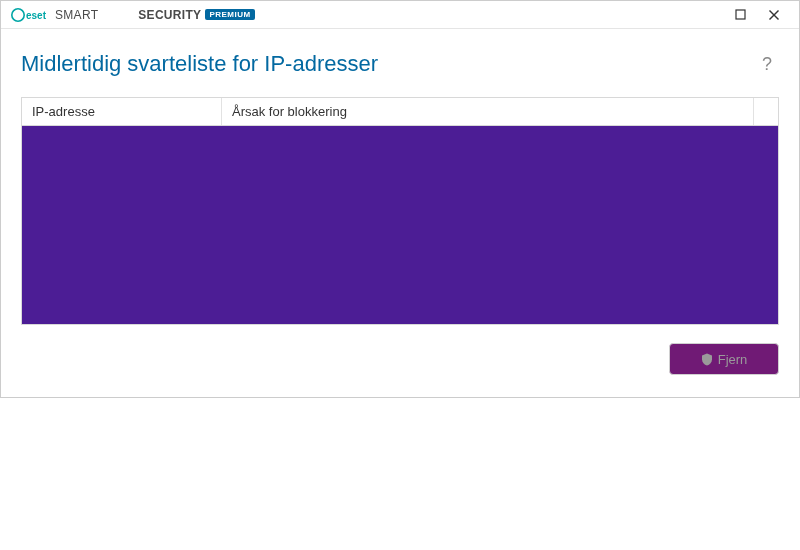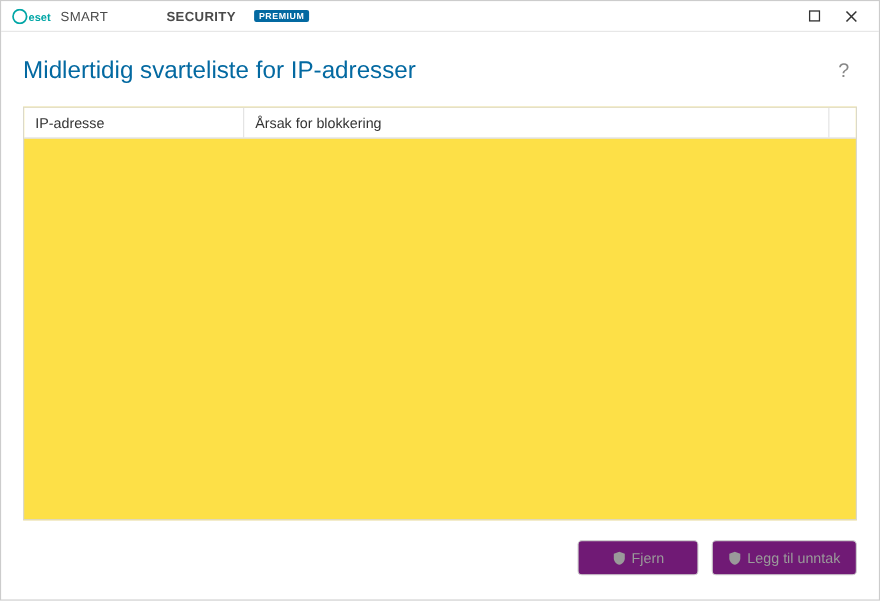--- a/index.html
+++ b/index.html
@@ -1,38 +1,38 @@
 <!DOCTYPE html>
 <html><head>
 <meta charset="utf-8">
 <style>
   * { box-sizing: border-box; margin: 0; padding: 0; }
   html, body { width: 800px; height: 550px; font-family: "Segoe UI", Arial, sans-serif; background: #fff; color: #333; overflow: hidden; }
-  .window { width: 800px; height: 546px; display: flex; flex-direction: column; border: 1px solid #ccc; }
+  .window { width: 800px; height: 398px; display: flex; flex-direction: column; border: 1px solid #ccc; }
 
   
   .titlebar { height: 28px; display: flex; align-items: center; padding: 0 8px 0 10px; border-bottom: 1px solid #e5e5e5; }
   .brand { display: flex; align-items: center; gap: 6px; }
   .brand-logo { display: inline-flex; align-items: center; }
-  .brand-text { font-size: 12px; color: #4a4a4a; letter-spacing: 0.3px; display: inline-flex; align-items: center; gap: 17px; }
+  .brand-text { font-size: 12px; color: #4a4a4a; letter-spacing: 0.3px; display: inline-flex; align-items: center; gap: 4px; }
   .brand-text .smart { font-weight: 400; }
   .brand-text .security { font-weight: 600; margin-left: 36px; }
   .brand-badge { background: #0369a1; color: #fff; font-size: 8px; font-weight: 600; padding: 1px 4px; border-radius: 2px; letter-spacing: 0.5px; }
   .titlebar-spacer { flex: 1; }
   .win-btn { width: 34px; height: 26px; display: flex; align-items: center; justify-content: center; cursor: pointer; }
   .win-btn svg { display: block; }
 
   
   .header { padding: 22px 20px 10px 20px; display: flex; align-items: center; }
   .page-title { font-size: 22px; font-weight: 400; color: #0369a1; flex: 1; }
   .help-btn { width: 24px; height: 24px; color: #888; font-size: 18px; display: flex; align-items: center; justify-content: center; cursor: pointer; }
 
   
   .content { flex: 1; padding: 10px 20px 0 20px; display: flex; flex-direction: column; }
-  .table-wrap { flex: 1; border: 1px solid #d8d8d8; display: flex; flex-direction: column; background: #fde047; }
+  .table-wrap { flex: 1; border: 1px solid #d8d8d8; display: flex; flex-direction: column; background: #4c1d95; }
   .thead { display: flex; border-bottom: 1px solid #d8d8d8; background: #fff; }
   .th { font-size: 13px; color: #333; padding: 6px 10px; border-right: 1px solid #e2e2e2; text-align: left; }
   .th:last-child { border-right: none; }
   .col-ip { width: 200px; }
   .col-reason { flex: 1; }
   .col-timeout { width: 170px; }
   .col-extra { width: 24px; }
   .tbody { flex: 1; overflow: auto; }
 
   
@@ -93,23 +93,15 @@
 
   <div class="footer">
     <button class="btn">
       <span class="shield">
         <svg width="12" height="13" viewBox="0 0 12 13">
             <path d="M6 0.5 L11 2.5 V6.5 C11 9.5 8.8 11.8 6 12.5 C3.2 11.8 1 9.5 1 6.5 V2.5 Z" fill="#9a9a9a"></path>
           </svg>
       </span>
       <span>Fjern</span>
     </button>
-    <button class="btn">
-      <span class="shield">
-        <svg width="12" height="13" viewBox="0 0 12 13">
-            <path d="M6 0.5 L11 2.5 V6.5 C11 9.5 8.8 11.8 6 12.5 C3.2 11.8 1 9.5 1 6.5 V2.5 Z" fill="#9a9a9a"></path>
-          </svg>
-      </span>
-      <span>Legg til unntak</span>
-    </button>
   </div>
 
 </div>
 
 </body></html>

